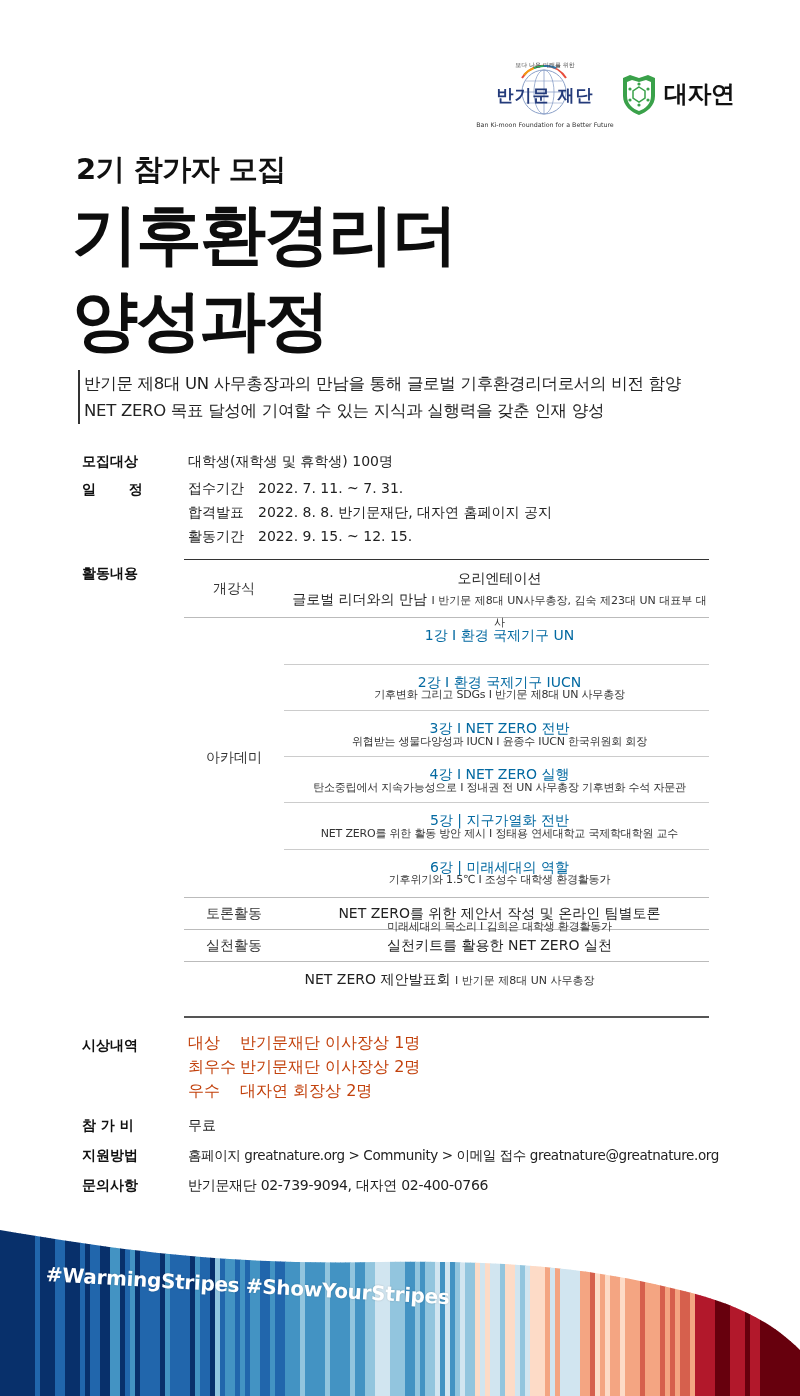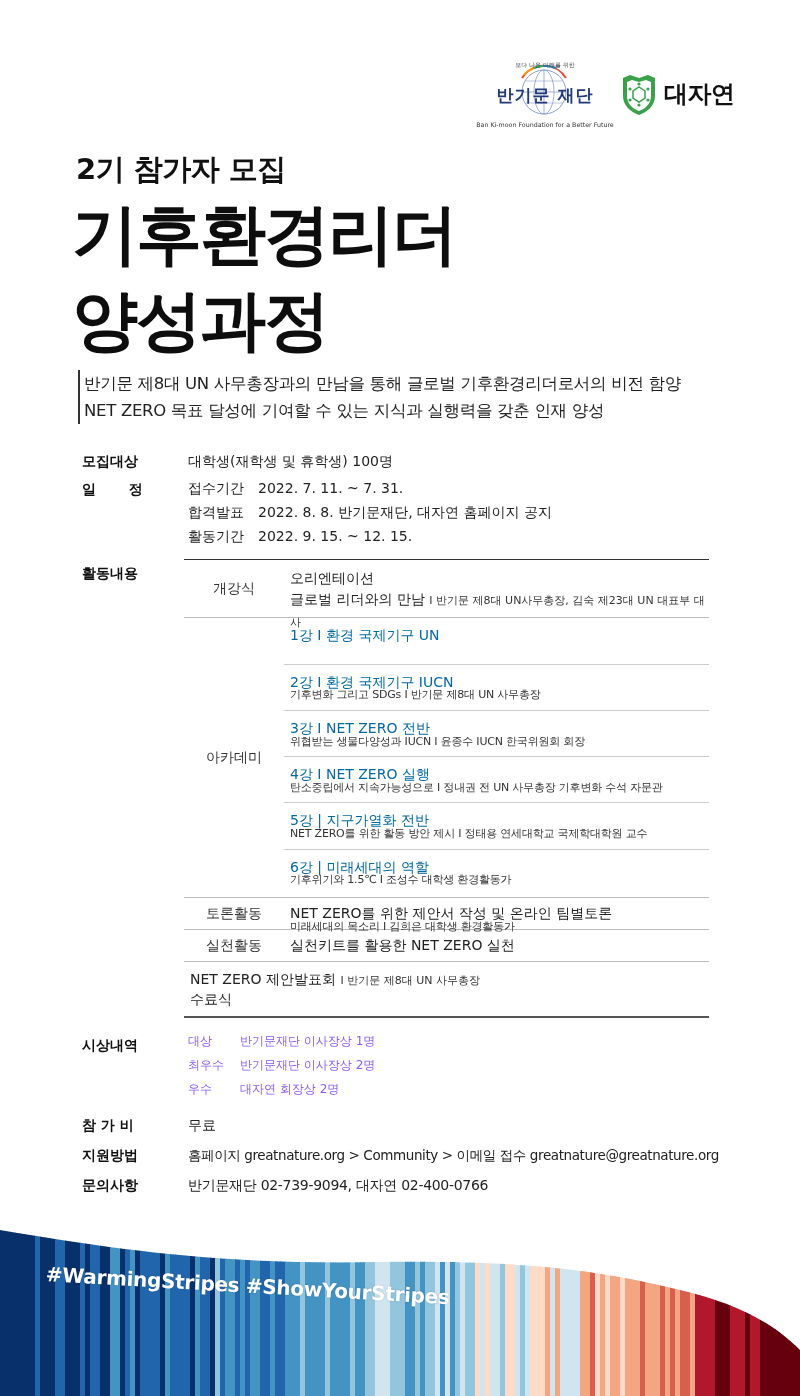--- a/index.html
+++ b/index.html
@@ -26,34 +26,34 @@
     .intro p { font-size: 16.5px; color: #222; line-height: 27px; letter-spacing: -0.3px; }
 
     
     .lbl { position: absolute; left: 82px; font-size: 14px; font-weight: bold; color: #111; }
     .val { position: absolute; left: 188px; font-size: 14px; color: #222; }
     .sched { position: absolute; left: 188px; top: 480px; }
     .sched .row { height: 24px; font-size: 14px; color: #222; display: flex; }
     .sched .k { width: 70px; }
 
     
-    .act { position: absolute; left: 184px; top: 559px; width: 525px; border-top: 1.5px solid #333; border-bottom: 2.5px solid #555; }
+    .act { position: absolute; left: 184px; top: 559px; width: 525px; border-top: 1.5px solid #333; border-bottom: 2.5px solid #555; text-align: center; }
     .act-row { display: flex; border-bottom: 1px solid #bbb; }
     .act-row:last-child { border-bottom: none; }
     .act-cat { width: 100px; display: flex; align-items: center; justify-content: center; font-size: 14px; color: #333; }
     .act-body { flex: 1; }
     .lec { border-bottom: 1px solid #ccc; padding: 7px 0 6px 6px; }
     .lec:last-child { border-bottom: none; }
     .lec .t { font-size: 14px; color: #0369a1; line-height: 20px; }
     .lec .s { font-size: 11px; color: #333; line-height: 18px; letter-spacing: -0.2px; margin-top: 41px; }
     .single { padding: 7px 0 7px 6px; font-size: 14px; color: #222; line-height: 17px; }
     .small { font-size: 11px; color: #333; }
 
     .awards { position: absolute; left: 188px; top: 1033px; }
-    .awards .row { height: 24px; font-size: 12px; color: #8b5cf6; display: flex; }
+    .awards .row { height: 24px; font-size: 16px; color: #c2410c; display: flex; }
     .awards .k { width: 52px; }
 
     
     .stripes { position: absolute; left: 0; top: 1200px; width: 800px; height: 196px; }
     .hashtag { position: absolute; left: 46px; top: 1262px; font-size: 20px; font-weight: bold; color: #fff; transform: rotate(3.3deg); transform-origin: left center; letter-spacing: -0.3px; text-shadow: 0 0 2px rgba(0,0,0,0.2); }
   </style>
 </head>
 <body>
 
 <div class="logo-bkm">
@@ -167,21 +167,20 @@
   <div class="act-row" style="height:32px">
     <div class="act-cat">실천활동</div>
     <div class="act-body single">실천키트를 활용한 NET ZERO 실천</div>
   </div>
   <div class="act-row" style="height:54px">
     <div class="act-body single" style="padding-top:8px">
       <div style="line-height:19px">
         <span>NET ZERO 제안발표회</span>
         <span class="small">I  반기문 제8대 UN 사무총장</span>
       </div>
-      <div style="line-height:19px">수료식</div>
     </div>
   </div>
 </div>
 
 <div class="lbl" style="top:1037px">시상내역</div>
 <div class="awards">
   <div class="row">
       <span class="k">대상</span>
       <span>반기문재단 이사장상 1명</span>
     </div>

